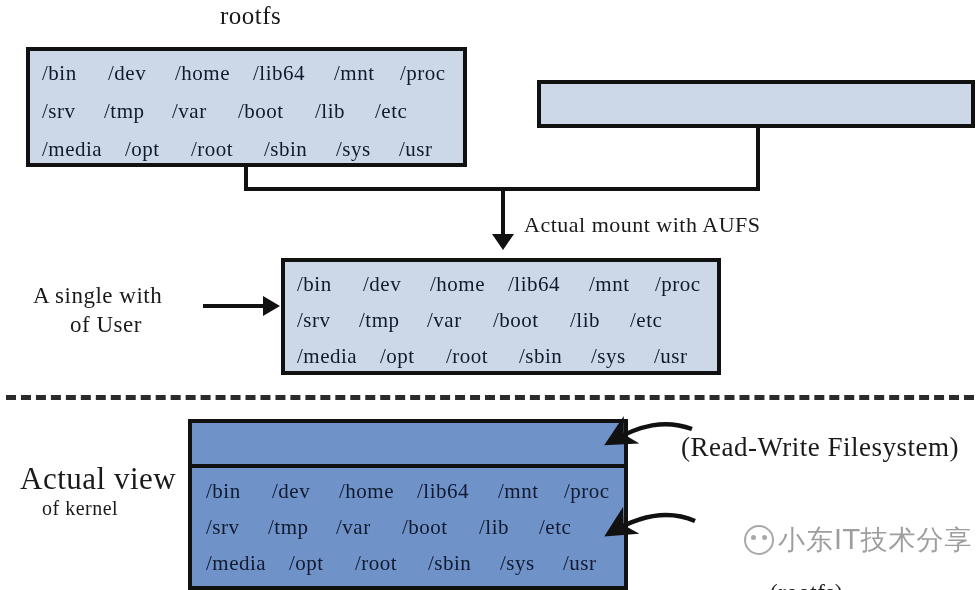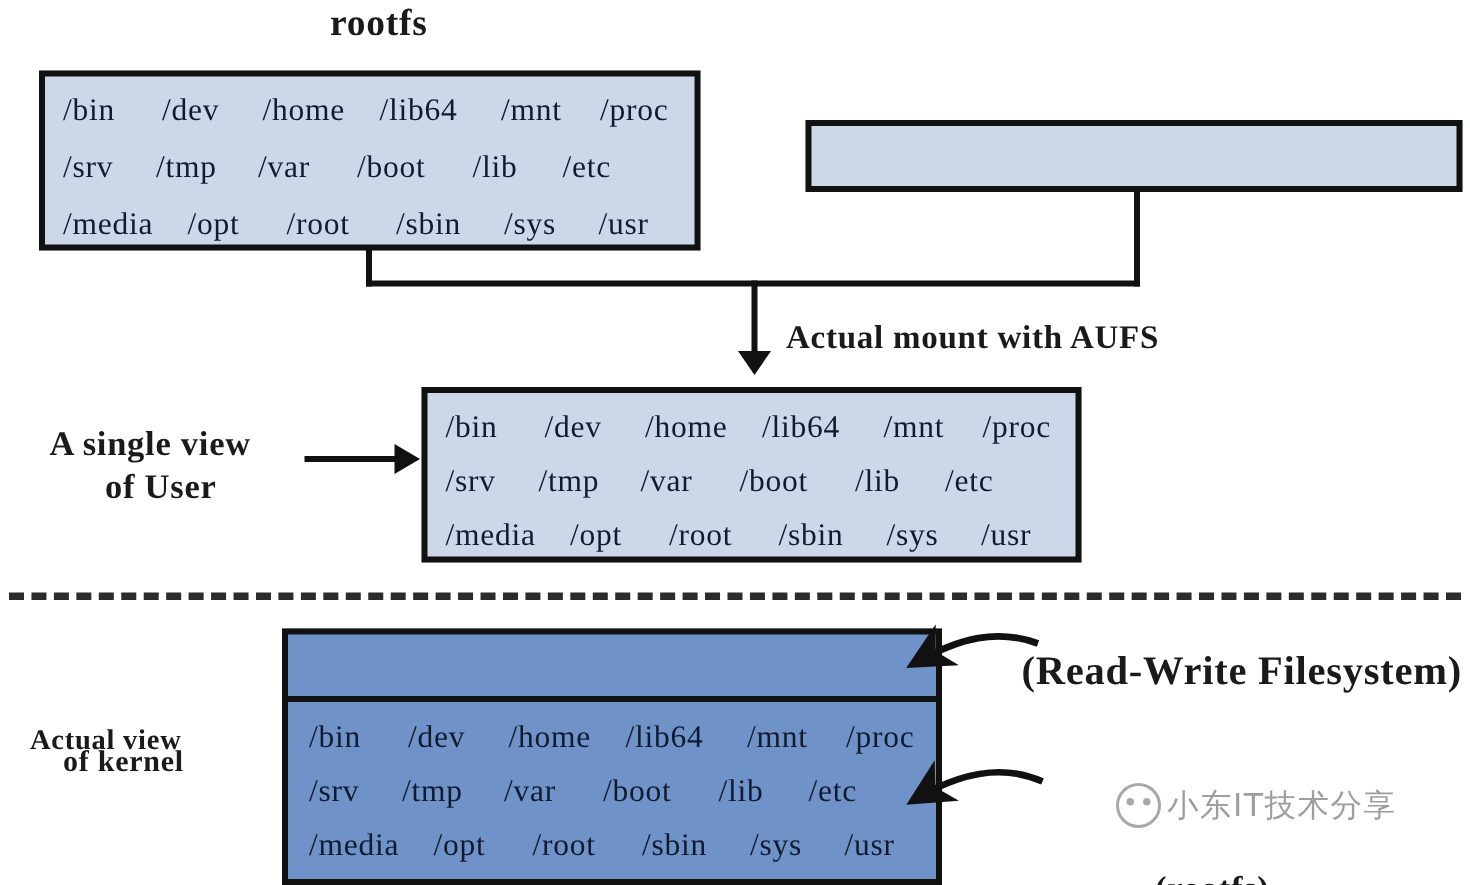--- a/index.html
+++ b/index.html
@@ -15,21 +15,20 @@
     width: 980px;
     height: 590px;
     background: #ffffff;
     overflow: hidden;
   }
   .lbl {
     position: absolute;
     color: #1a1a1a;
     white-space: nowrap;
     letter-spacing: 0.5px;
-    font-weight: bold;
   }
   
   .fsbox {
     position: absolute;
     border: 4px solid #111111;
     box-sizing: border-box;
     background: #ccd7e8;
   }
   .fsbox.dark { background: #6f92c9; }
   .fsrow {
@@ -102,21 +101,21 @@
   }
   #watermark .wm-logo::after {
     content: "";
     position: absolute;
     right: 5px; top: 8px;
     width: 5px; height: 5px;
     border-radius: 50%;
     background: #9a9a9a;
   }
   #watermark .wm-text {
-    font-size: 21px;
+    font-size: 27px;
     letter-spacing: 1px;
   }
 </style>
 </head>
 <body>
 
 <div id="stage">
 
   <div class="lbl" style="left:220px; top:2px; font-size:25px;">rootfs</div>
 
@@ -178,21 +177,21 @@
     <div class="fsrow" style="top:82px; font-size:21px; padding:0 12px;">
       <span style="width:83px;">/media</span>
       <span style="width:66px;">/opt</span>
       <span style="width:73px;">/root</span>
       <span style="width:72px;">/sbin</span>
       <span style="width:63px;">/sys</span>
       <span>/usr</span>
     </div>
   </div>
 
-  <div class="lbl" style="left:33px; top:283px; font-size:23px;">A single view</div>
+  <div class="lbl" style="left:33px; top:283px; font-size:23px;">A single with</div>
   <div class="lbl" style="left:70px; top:312px; font-size:23px;">of User</div>
 
   <div class="ln hline" style="left:203px; top:304px; width:62px;"></div>
   <div class="arrowhead-right" style="left:263px; top:296px;"></div>
 
   <div class="dashed" style="left:6px; top:395px; width:968px;"></div>
 
   <div class="fsbox dark" style="left:188px; top:419px; width:440px; height:171px;">
     <div style="position:absolute; left:0; top:0; width:100%; height:45px; border-bottom:4px solid #111111; box-sizing:border-box;"></div>
 
@@ -215,21 +214,21 @@
     <div class="fsrow" style="top:128px; font-size:21px; padding:0 14px;">
       <span style="width:83px;">/media</span>
       <span style="width:66px;">/opt</span>
       <span style="width:73px;">/root</span>
       <span style="width:72px;">/sbin</span>
       <span style="width:63px;">/sys</span>
       <span>/usr</span>
     </div>
   </div>
 
-  <div class="lbl" style="left:20px; top:483px; font-size:19px;">Actual view</div>
+  <div class="lbl" style="left:20px; top:461px; font-size:31px;">Actual view</div>
   <div class="lbl" style="left:42px; top:497px; font-size:20px;">of kernel</div>
 
   <svg class="curve" style="left:580px; top:415px;" width="120" height="50" viewBox="0 0 120 50">
     <defs>
       <marker id="ahA" markerWidth="7" markerHeight="7" refX="5.5" refY="3.5" orient="auto">
         <path d="M0,0 L7,3.5 L0,7 L2,3.5 Z" fill="#111111"></path>
       </marker>
     </defs>
     <path d="M112,14 C85,4 60,10 30,27" stroke="#111111" stroke-width="4.5" fill="none" marker-end="url(#ahA)"></path>
   </svg>

